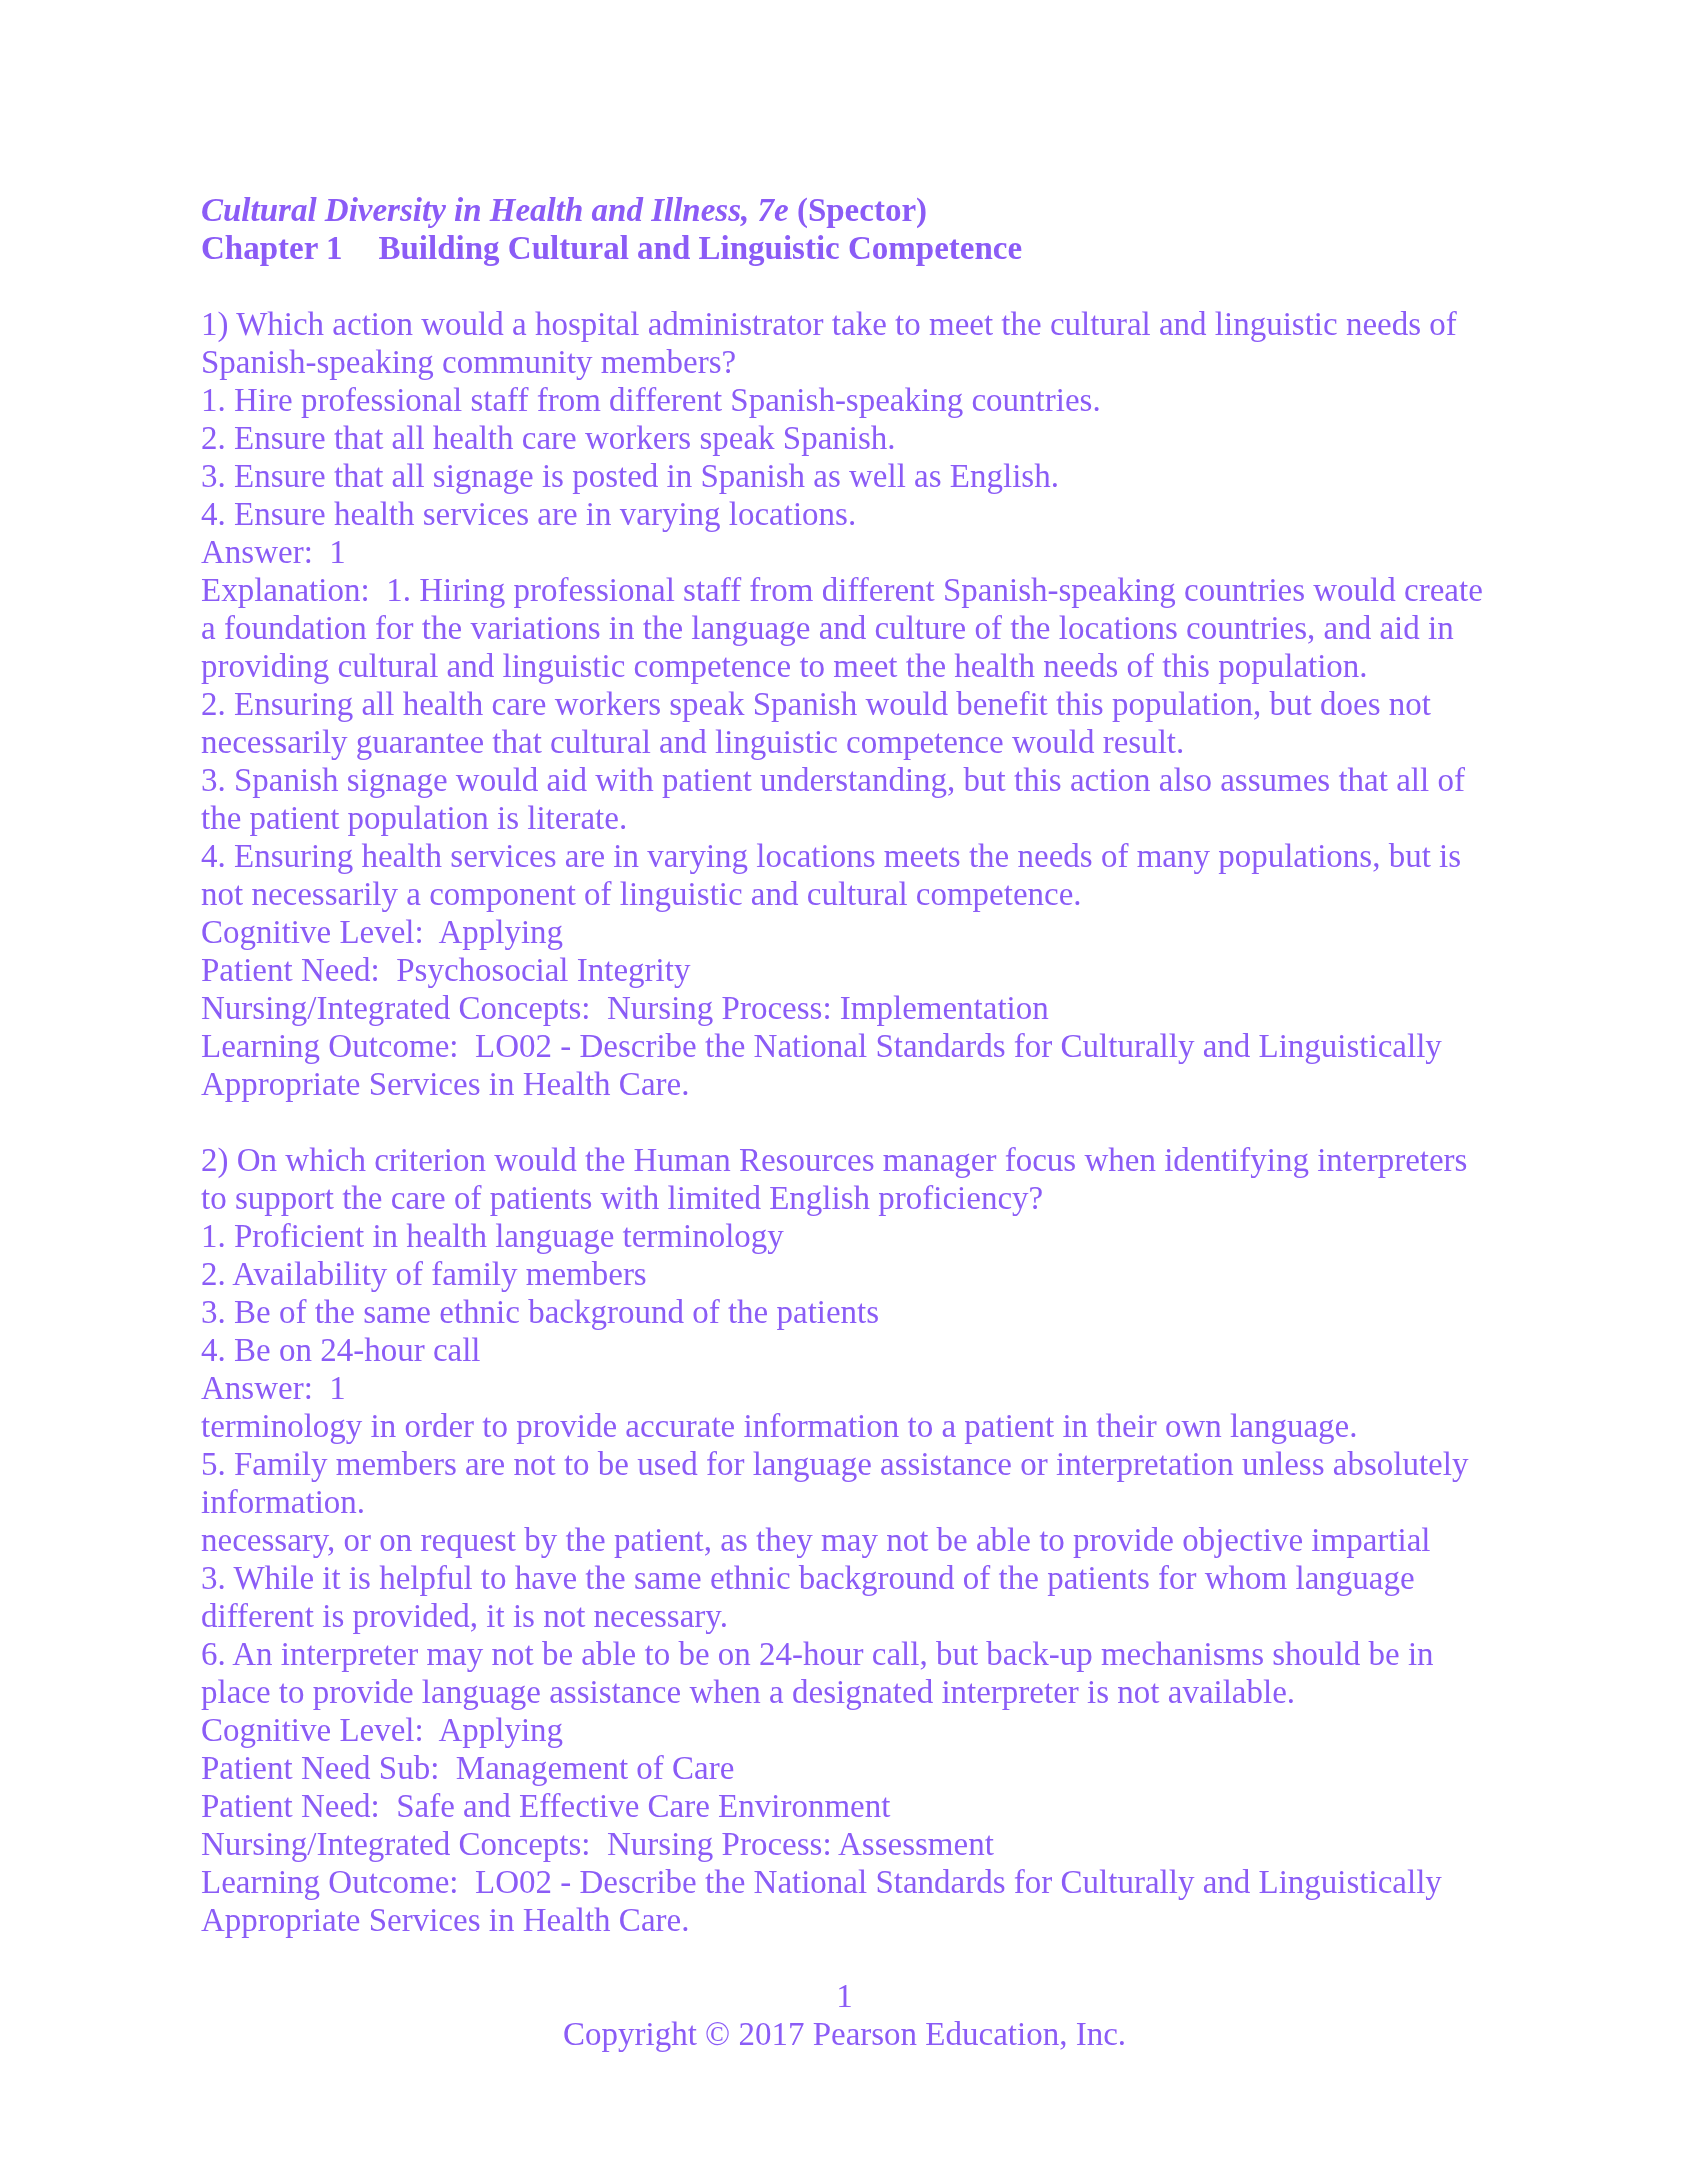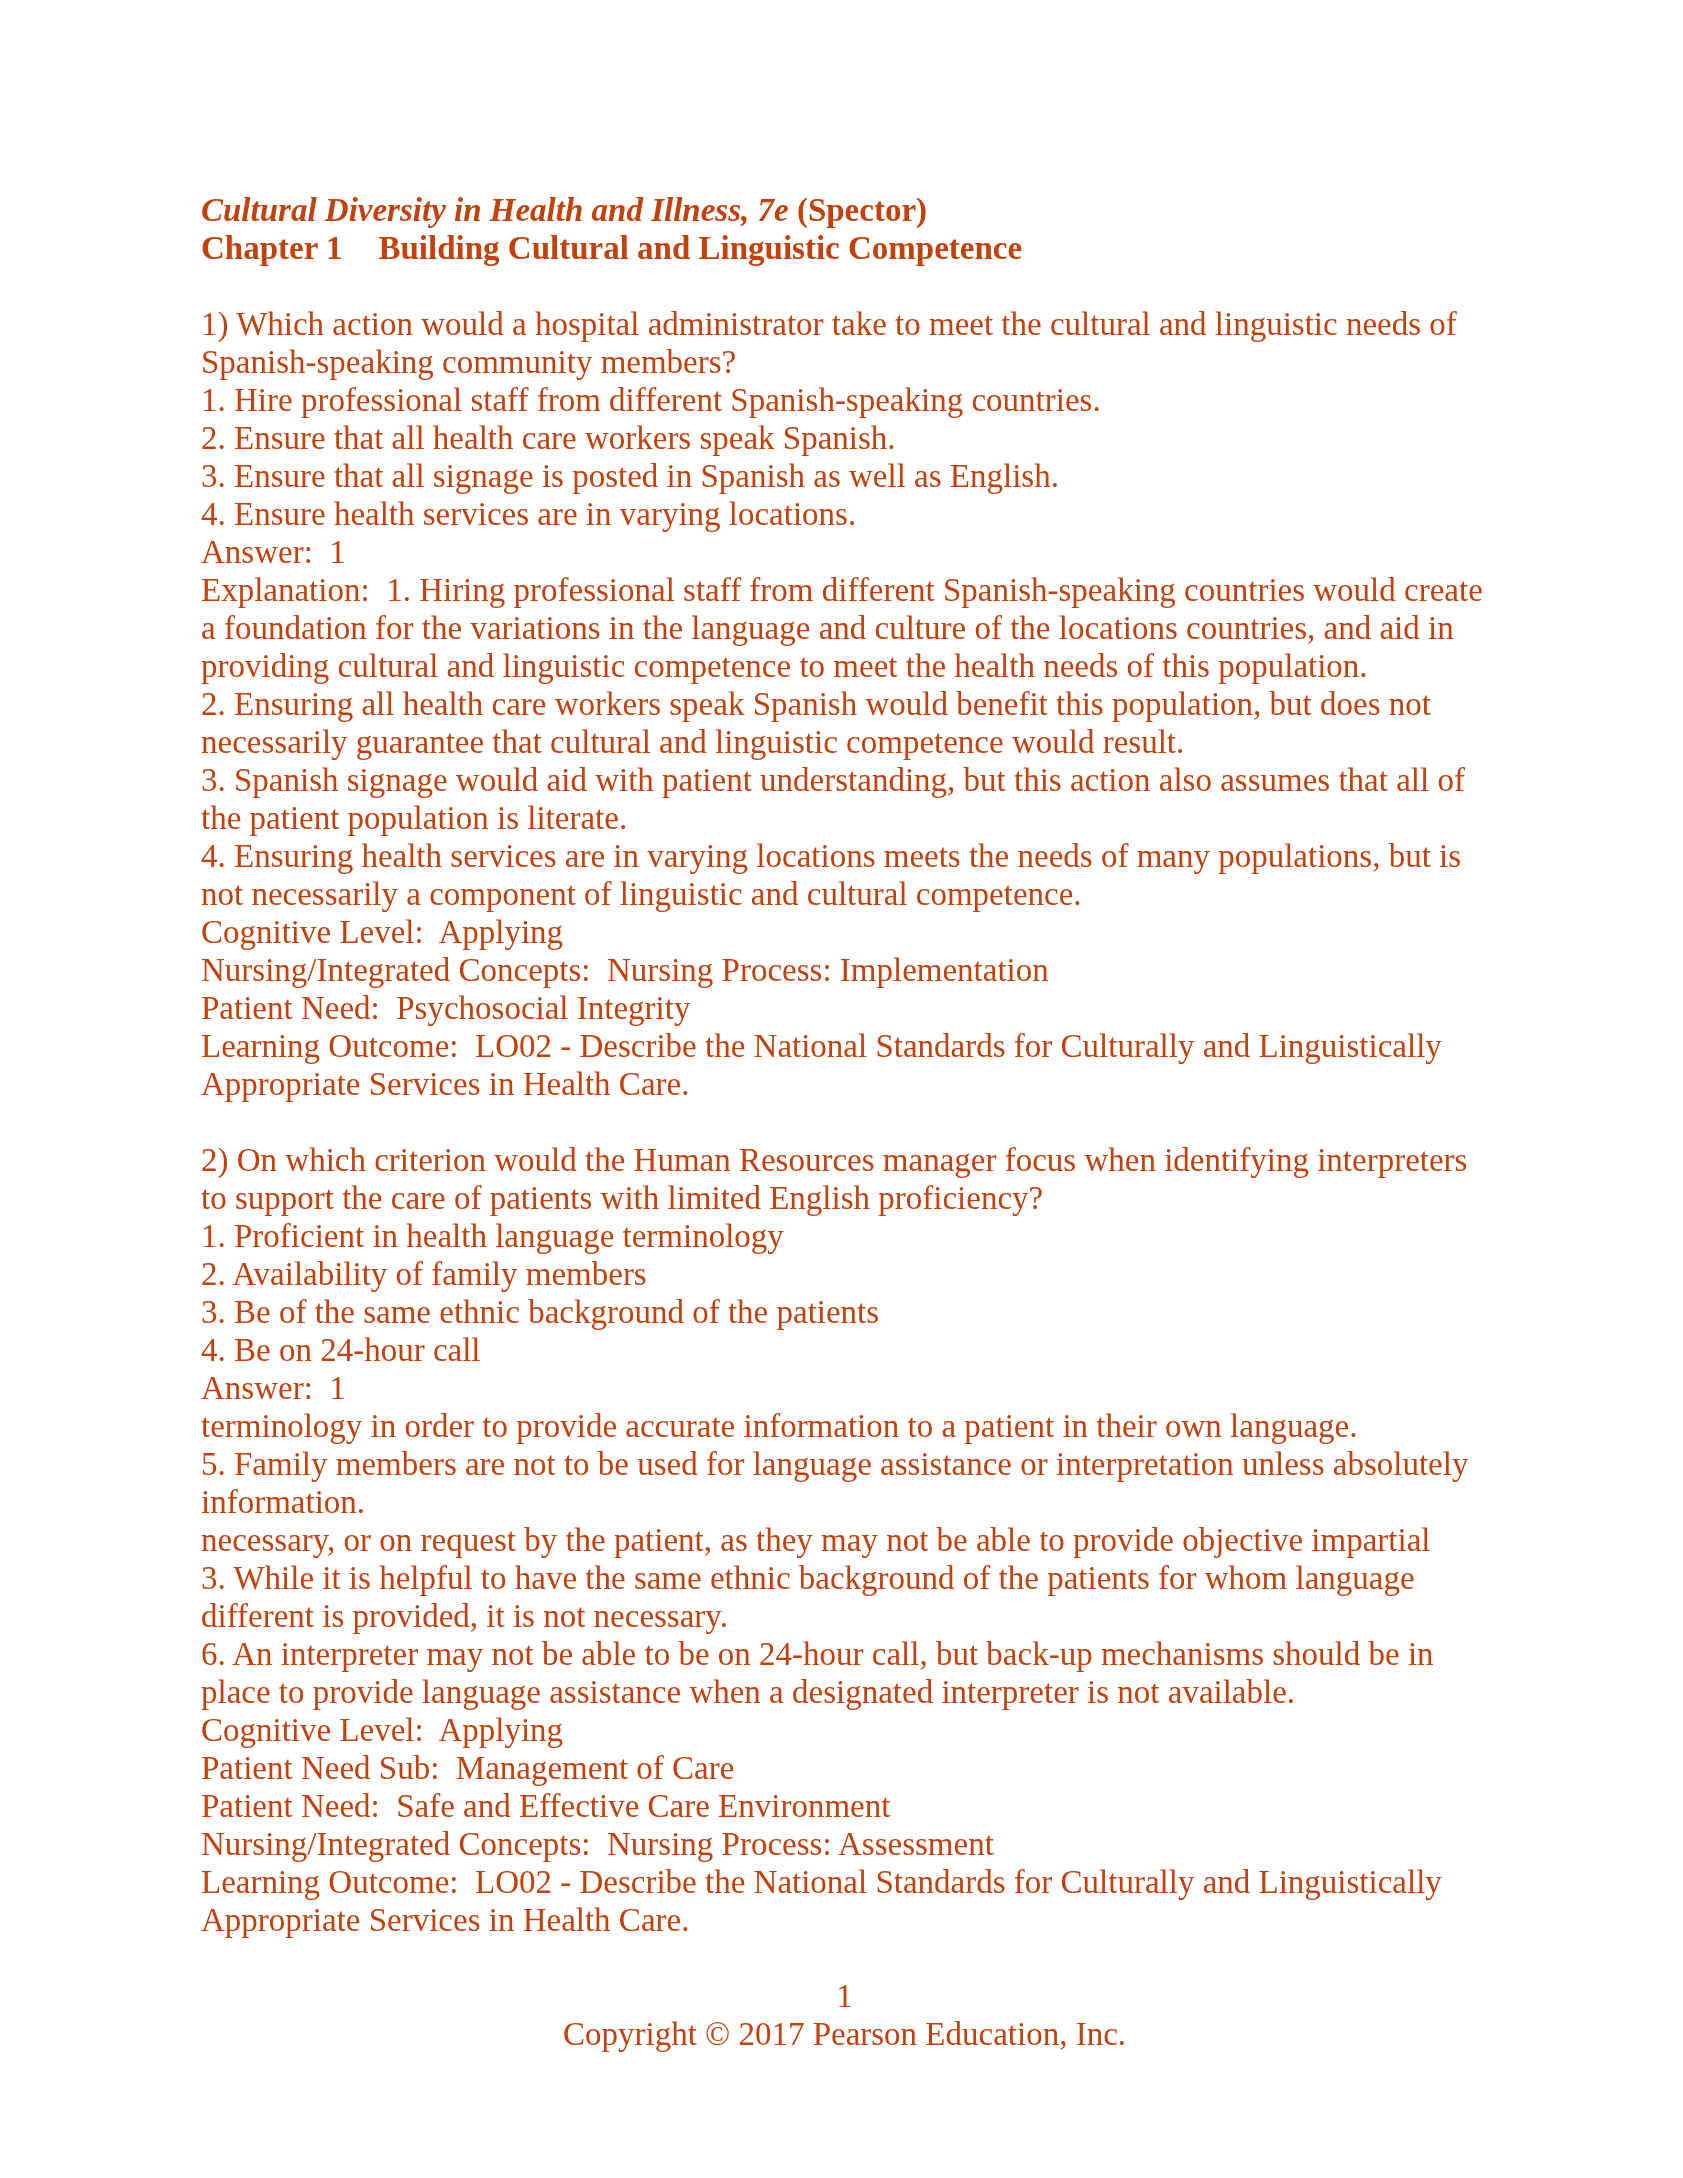--- a/index.html
+++ b/index.html
@@ -10,21 +10,21 @@
   body {
     width: 1683px;
     height: 2178px;
     overflow: hidden;
   }
   .page {
     position: relative;
     width: 1683px;
     height: 2178px;
     background: #ffffff;
-    color: #c2410c;
+    color: #8b5cf6;
     font-family: "Liberation Serif", "DejaVu Serif", serif;
     font-size: 33px;
     line-height: 38px;
     box-sizing: border-box;
     padding: 191px 195px 0 201px;
   }
   .line {
     white-space: pre; 
   }
   .b  { font-weight: bold; }
@@ -56,22 +56,22 @@
         <div class="line">Explanation:  1. Hiring professional staff from different Spanish-speaking countries would create</div>
         <div class="line">a foundation for the variations in the language and culture of the locations countries, and aid in</div>
         <div class="line">providing cultural and linguistic competence to meet the health needs of this population.</div>
         <div class="line">2. Ensuring all health care workers speak Spanish would benefit this population, but does not</div>
         <div class="line">necessarily guarantee that cultural and linguistic competence would result.</div>
         <div class="line">3. Spanish signage would aid with patient understanding, but this action also assumes that all of</div>
         <div class="line">the patient population is literate.</div>
         <div class="line">4. Ensuring health services are in varying locations meets the needs of many populations, but is</div>
         <div class="line">not necessarily a component of linguistic and cultural competence.</div>
         <div class="line">Cognitive Level:  Applying</div>
+        <div class="line">Patient Need:  Psychosocial Integrity</div>
         <div class="line">Nursing/Integrated Concepts:  Nursing Process: Implementation</div>
-        <div class="line">Patient Need:  Psychosocial Integrity</div>
         <div class="line">Learning Outcome:  LO02 - Describe the National Standards for Culturally and Linguistically</div>
         <div class="line">Appropriate Services in Health Care.</div>
       </div>
       <div class="question-block">
         <div class="line">2) On which criterion would the Human Resources manager focus when identifying interpreters</div>
         <div class="line">to support the care of patients with limited English proficiency?</div>
         <div class="line">1. Proficient in health language terminology</div>
         <div class="line">2. Availability of family members</div>
         <div class="line">3. Be of the same ethnic background of the patients</div>
         <div class="line">4. Be on 24-hour call</div>

